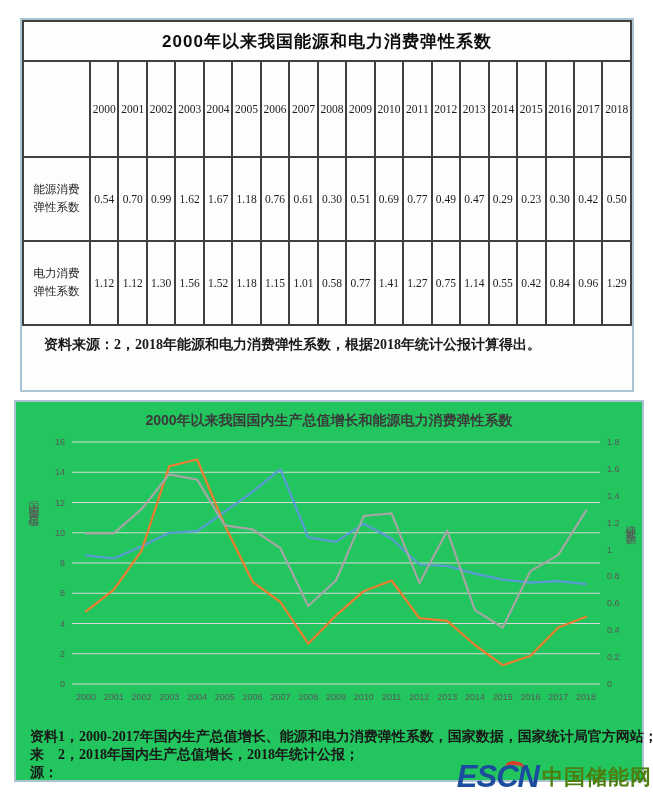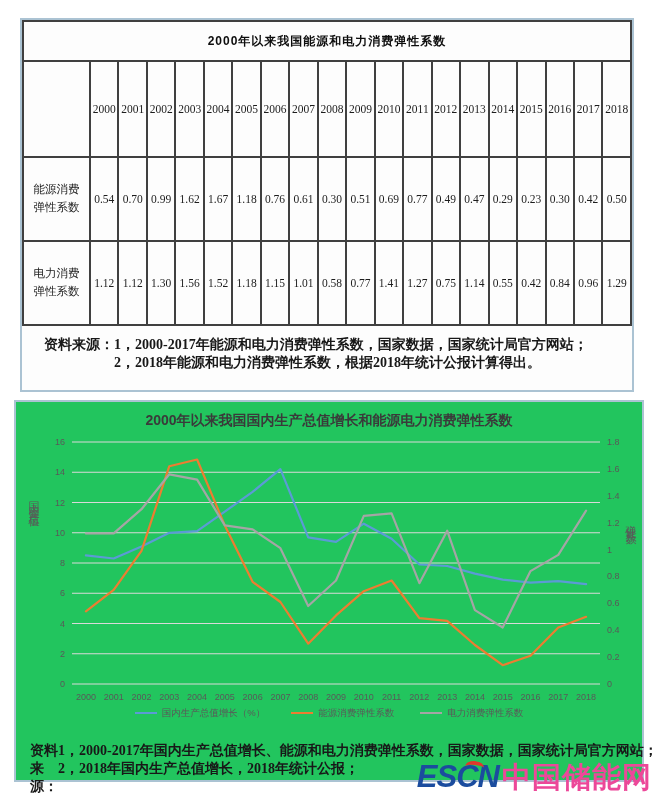--- a/index.html
+++ b/index.html
@@ -13,21 +13,21 @@
 
   
   .table-panel { position:absolute; left:20px; top:18px; width:614px; height:374px; }
   table.etable {
     width:100%; border-collapse:collapse; table-layout:fixed;
     font-family:"Liberation Serif", serif; color:#1c1c1c;
   }
   table.etable td { border:2px solid #404040; text-align:center; padding:0; }
   td.t-title {
     height:40px; font-family:"Liberation Sans", sans-serif;
-    font-weight:bold; font-size:12px; letter-spacing:1px; color:#0d0d0d;
+    font-weight:bold; font-size:17px; letter-spacing:1px; color:#0d0d0d;
   }
   tr.t-head td { height:96px; font-size:11.5px; vertical-align:middle; }
   tr.t-row  td { height:84px; font-size:11.5px; }
   td.t-label { font-size:12.5px; line-height:1.55;margin-left:8px; }
 
   .src-block {
     display:flex; padding:10px 4px 0 22px;
     font-family:Liberation Serif, serif; font-weight:600;
     font-size:14px; line-height:18px; color:#181818;
   }
@@ -59,21 +59,21 @@
     position:relative; font-family:"Liberation Sans", sans-serif;
     font-style:italic; font-weight:bold; font-size:31px;
     color:#1b4c9e; letter-spacing:-1px; padding-right:3px; line-height:34px;
   }
   .logo-arc {
     position:absolute; left:48px; top:1px; width:19px; height:12px;
     border-top:4px solid #de392c; border-radius:50% 50% 0 0; transform:rotate(5deg);
   }
   .logo-cn {
     font-family:"Liberation Sans", sans-serif; font-weight:900;
-    font-size:29px; color:#ec4899; letter-spacing:1px; line-height:34px;
+    font-size:21px; color:#4d7c0f; letter-spacing:1px; line-height:34px;
   }
 </style>
 </head>
 <body>
 
 <div class="page">
 
   <section class="panel table-panel">
     <table class="etable">
         <colgroup>
@@ -166,21 +166,20 @@
             <td>0.42</td>
             <td>0.84</td>
             <td>0.96</td>
             <td>1.29</td>
           </tr>
         </tbody>
       </table>
     <div class="src-block">
       <span class="src-prefix">资料来源：</span>
       <div class="src-lines">
-        <div>1，2000-2017年能源和电力消费弹性系数，国家数据，国家统计局官方网站；</div>
         <div>2，2018年能源和电力消费弹性系数，根据2018年统计公报计算得出。</div>
       </div>
     </div>
   </section>
 
   <section class="panel chart-panel">
     <div class="chart-title">2000年以来我国国内生产总值增长和能源电力消费弹性系数</div>
     <div class="chart-wrap">
       <svg class="chart" width="626" height="276" viewBox="0 0 626 276">
           <line x1="56" y1="254" x2="584" y2="254" stroke="#d9d9d9" stroke-width="1"></line>
@@ -230,34 +229,20 @@
           <text class="tick" x="514.5263157894738" y="270" text-anchor="middle">2016</text>
           <text class="tick" x="542.3157894736842" y="270" text-anchor="middle">2017</text>
           <text class="tick" x="570.1052631578947" y="270" text-anchor="middle">2018</text>
           <polyline points="69.9,125.4 97.7,128.5 125.5,116.4 153.3,102.8 181.1,101.2 208.8,81.6 236.6,61.9 264.4,39.2 292.2,107.3 320.0,111.8 347.8,93.7 375.6,108.8 403.4,134.5 431.2,136.0 458.9,143.6 486.7,149.6 514.5,152.7 542.3,151.2 570.1,154.2" fill="none" stroke="#5B9BD5" stroke-width="2.2" stroke-linejoin="round" stroke-linecap="round"></polyline>
           <polyline points="69.9,181.4 97.7,159.9 125.5,120.9 153.3,36.2 181.1,29.5 208.8,95.4 236.6,151.8 264.4,172.0 292.2,213.7 320.0,185.4 347.8,161.2 375.6,150.5 403.4,188.1 431.2,190.8 458.9,215.0 486.7,235.2 514.5,225.8 542.3,197.5 570.1,186.8" fill="none" stroke="#ED7D31" stroke-width="2.2" stroke-linejoin="round" stroke-linecap="round"></polyline>
           <polyline points="69.9,103.4 97.7,103.4 125.5,79.2 153.3,44.3 181.1,49.6 208.8,95.4 236.6,99.4 264.4,118.2 292.2,176.0 320.0,150.5 347.8,85.9 375.6,83.3 403.4,153.2 431.2,100.7 458.9,180.1 486.7,197.5 514.5,141.1 542.3,124.9 570.1,80.6" fill="none" stroke="#A5A5A5" stroke-width="2.2" stroke-linejoin="round" stroke-linecap="round"></polyline>
         </svg>
       <div class="axis-label left">国内生产总值</div>
       <div class="axis-label right">弹性系数</div>
     </div>
-    <div class="legend">
-        <span class="lg-item">
-          <span class="lg-line" style="background:#5B9BD5"></span>
-          <span class="lg-text">国内生产总值增长（%）</span>
-        </span>
-        <span class="lg-item">
-          <span class="lg-line" style="background:#ED7D31"></span>
-          <span class="lg-text">能源消费弹性系数</span>
-        </span>
-        <span class="lg-item">
-          <span class="lg-line" style="background:#A5A5A5"></span>
-          <span class="lg-text">电力消费弹性系数</span>
-        </span>
-      </div>
     <div class="src-block chart-src">
       <span class="src-prefix">资料来源：</span>
       <div class="src-lines">
         <div>1，2000-2017年国内生产总值增长、能源和电力消费弹性系数，国家数据，国家统计局官方网站；</div>
         <div>2，2018年国内生产总值增长，2018年统计公报；</div>
       </div>
     </div>
   </section>
 
   <div class="logo">

